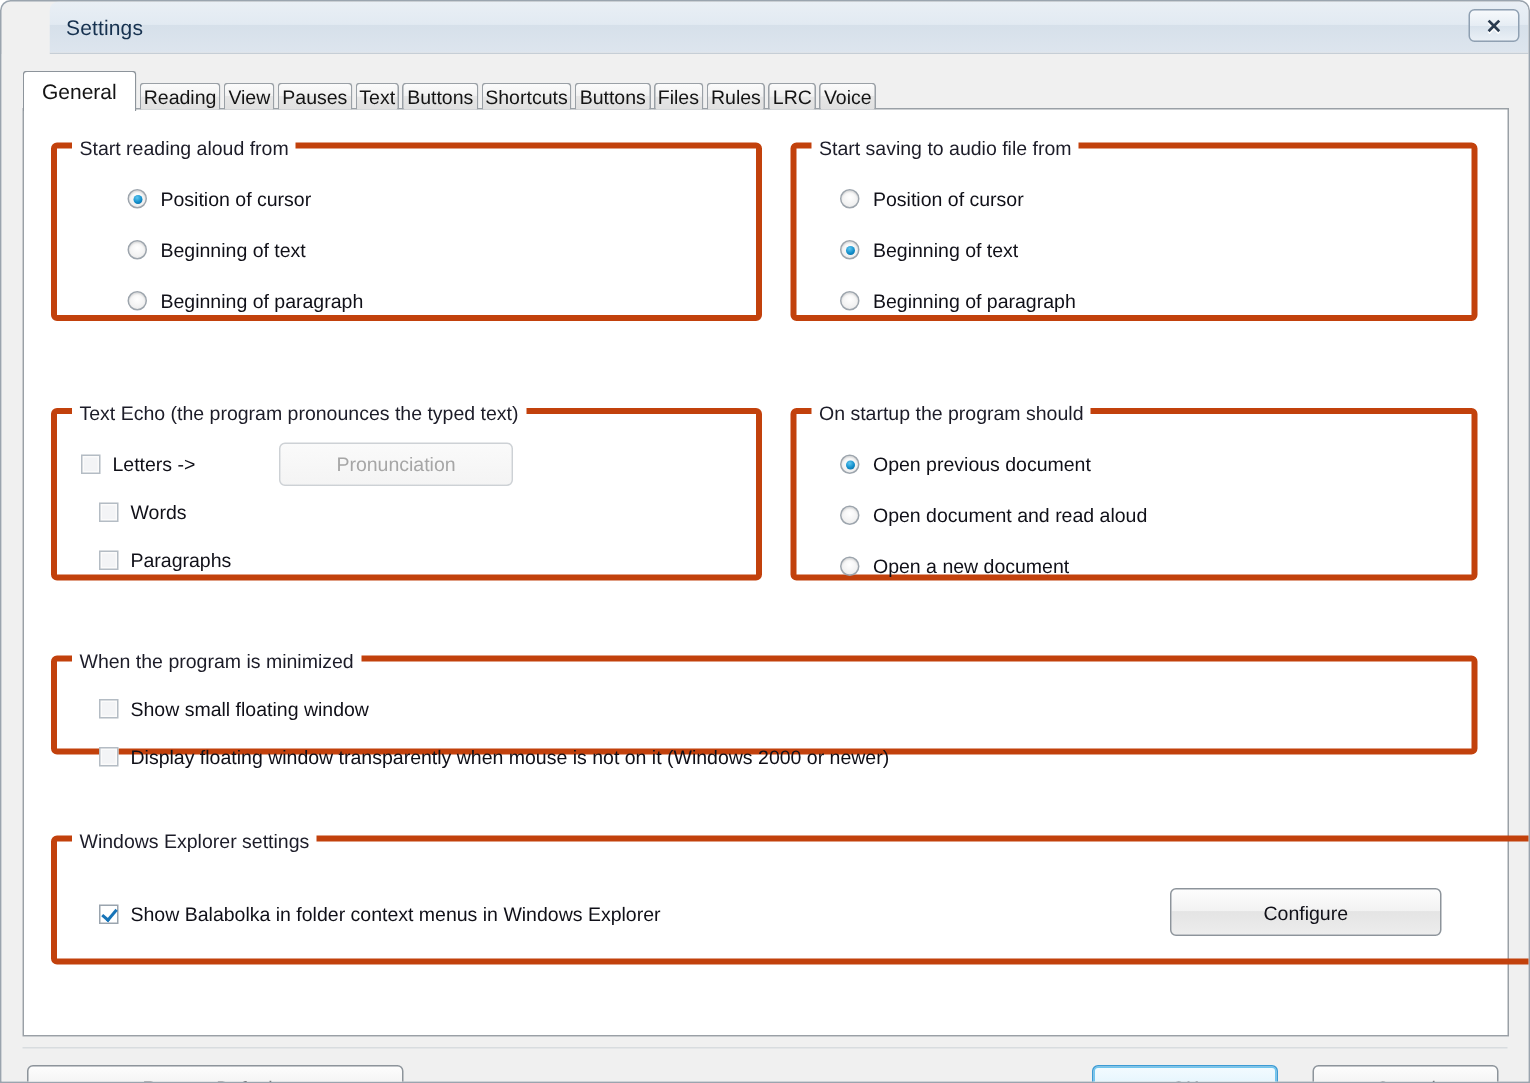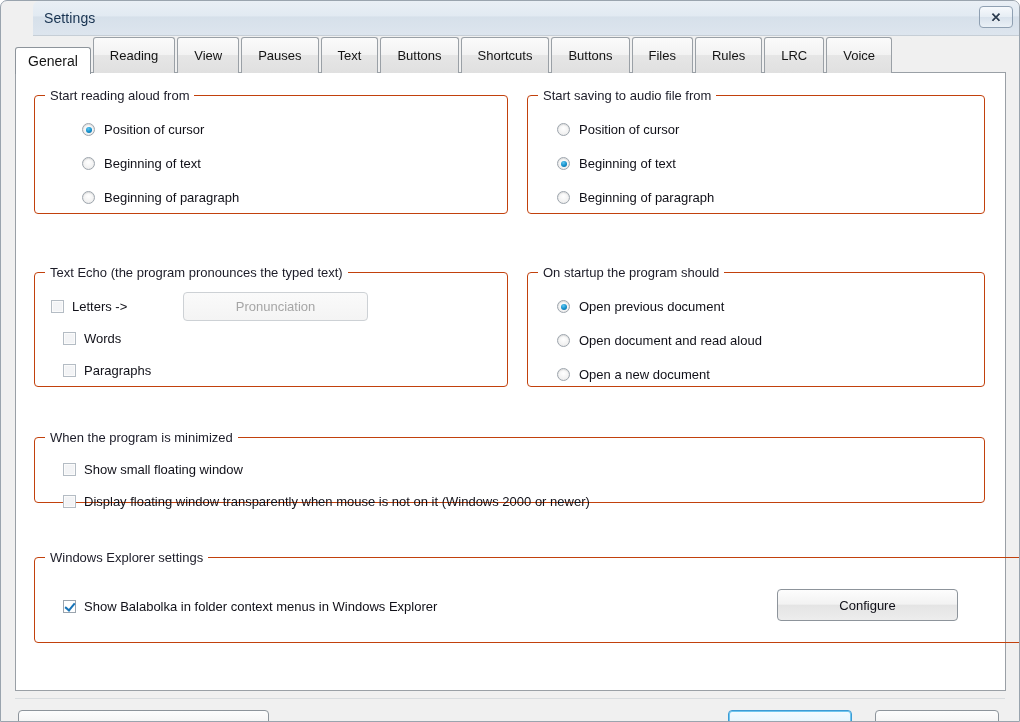--- a/index.html
+++ b/index.html
@@ -90,23 +90,23 @@
     top: 11px;
     right: 14px;
     height: 26px;
     display: flex;
     align-items: flex-end;
     z-index: 3;
   }
   .tab {
     position: relative;
     box-sizing: border-box;
-    height: 36px;
+    height: 18px;
     margin-right: 2px;
-    padding: 0 16px;
+    padding: 0 2px;
     display: flex;
     align-items: center;
     justify-content: center;
     font-size: 13px;
     color: #141414;
     background: linear-gradient(to bottom, #fbfbfb 0%, #f2f2f2 48%, #e6e6e6 49%, #e0e0e0 100%);
     border: 1px solid #9aa0a6;
     border-bottom: none;
     border-top-left-radius: 3px;
     border-top-right-radius: 3px;
@@ -131,21 +131,21 @@
     height: 619px;
     box-sizing: border-box;
     background: #ffffff;
     border: 1px solid #9aa0a6;
   }
 
   
   .group {
     position: absolute;
     box-sizing: border-box;
-    border: 1px solid #c2410c;
+    border: 4px solid #c2410c;
     border-radius: 4px;
   }
   .group > .legend {
     position: absolute;
     top: -8px;
     left: 10px;
     padding: 0 5px;
     background: #ffffff;
     font-size: 13px;
     color: #1c1c28;
@@ -357,21 +357,21 @@
         </div>
         <div class="opt" style="left:28px; top:58px;">
           <span class="cbox disabled"></span>
           <span class="opt-label">Words</span>
         </div>
         <div class="opt" style="left:28px; top:90px;">
           <span class="cbox disabled"></span>
           <span class="opt-label">Paragraphs</span>
         </div>
 
-        <div class="btn disabled" style="position:absolute; left:148px; top:19px; width:185px; height:29px;">
+        <div class="btn disabled" style="position:absolute; left:148px; top:19px; width:156px; height:29px;">
           <span>Pronunciation</span>
         </div>
       </div>
 
       <div class="group" style="left:511px; top:199px; width:458px; height:115px;">
         <div class="legend">On startup the program should</div>
 
         <div class="opt" style="left:29px; top:26px;">
           <span class="radio checked"></span>
           <span class="opt-label">Open previous document</span>

